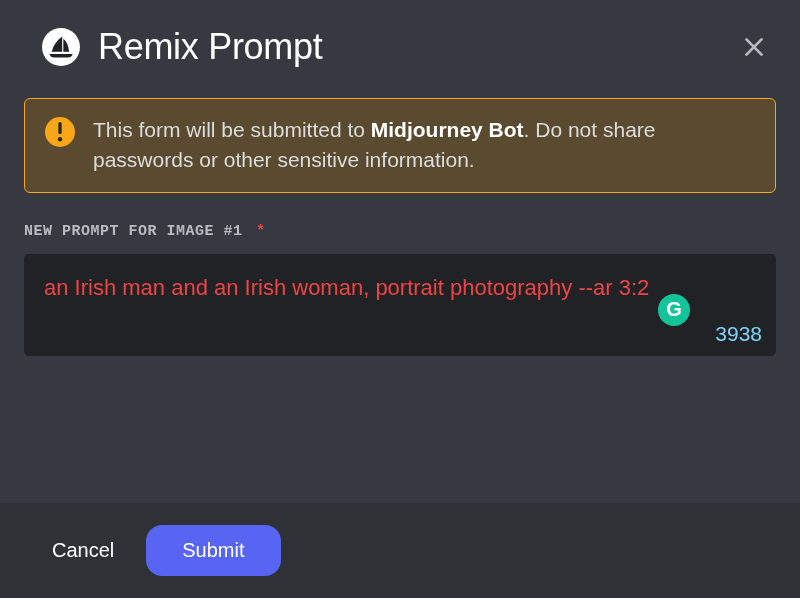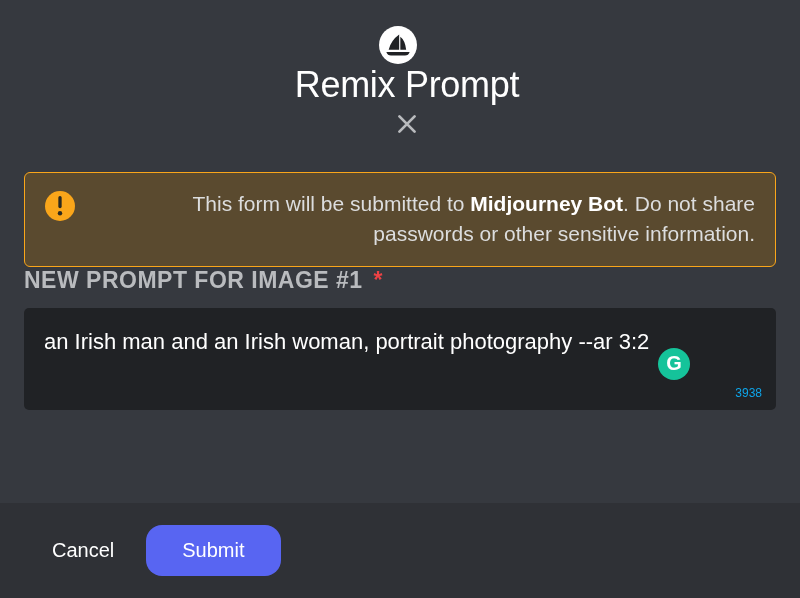--- a/index.html
+++ b/index.html
@@ -17,21 +17,20 @@
     .modal {
       width: 100%;
       height: 100%;
       display: flex;
       flex-direction: column;
     }
     .modal-header {
       display: flex;
       align-items: center;
       padding: 26px 28px 20px 42px;
-      flex-direction: column;
     }
     .app-icon {
       width: 38px;
       height: 38px;
       border-radius: 50%;
       background: #ffffff;
       display: flex;
       align-items: center;
       justify-content: center;
       margin-right: 18px;
@@ -60,21 +59,20 @@
       flex: 1;
     }
     .warning-box {
       border: 1.5px solid #faa61a;
       border-radius: 6px;
       background: #5a4a2f;
       padding: 16px 20px;
       display: flex;
       align-items: flex-start;
       gap: 18px;
-      text-align: right;
     }
     .warning-icon {
       width: 30px;
       height: 30px;
       border-radius: 50%;
       background: #faa61a;
       display: flex;
       align-items: center;
       justify-content: center;
       flex-shrink: 0;
@@ -84,43 +82,45 @@
       color: #dcddde;
       font-size: 21px;
       line-height: 1.45;
     }
     .warning-text b {
       font-weight: 700;
       color: #ffffff;
     }
     .field-label {
       color: #b9bbbe;
-      font-size: 23px;
+      font-size: 15px;
       font-weight: 700;
       letter-spacing: 0.5px;
       text-transform: uppercase;
+      margin-top: 30px;
       margin-bottom: 14px;
+      font-family: Liberation Mono, monospace;
     }
     .required-asterisk {
       color: #ed4245;
       margin-left: 4px;
     }
     .textarea-container {
       position: relative;
       background: #202225;
       border-radius: 5px;
       padding: 18px 20px 14px 20px;
     }
     .prompt-textarea {
       width: 100%;
       background: transparent;
       border: none;
       outline: none;
       resize: none;
-      color: #ffffff;
+      color: #ef4444;
       font-size: 22px;
       line-height: 1.45;
       font-family: inherit;
       min-height: 66px;
       padding-right: 90px;
     }
     .grammarly-badge {
       width: 32px;
       height: 32px;
       border-radius: 50%;
@@ -129,22 +129,22 @@
       align-items: center;
       justify-content: center;
       color: #ffffff;
       font-size: 20px;
       font-weight: 600;
       position: absolute;
       right: 86px;
       bottom: 30px;
     }
     .char-counter {
-      color: #0ea5e9;
-      font-size: 12px;
+      color: #7dd3fc;
+      font-size: 21px;
       position: absolute;
       right: 14px;
       bottom: 10px;
     }
     .modal-footer {
       background: #2f3136;
       padding: 22px 28px;
       display: flex;
       align-items: center;
       gap: 8px;

